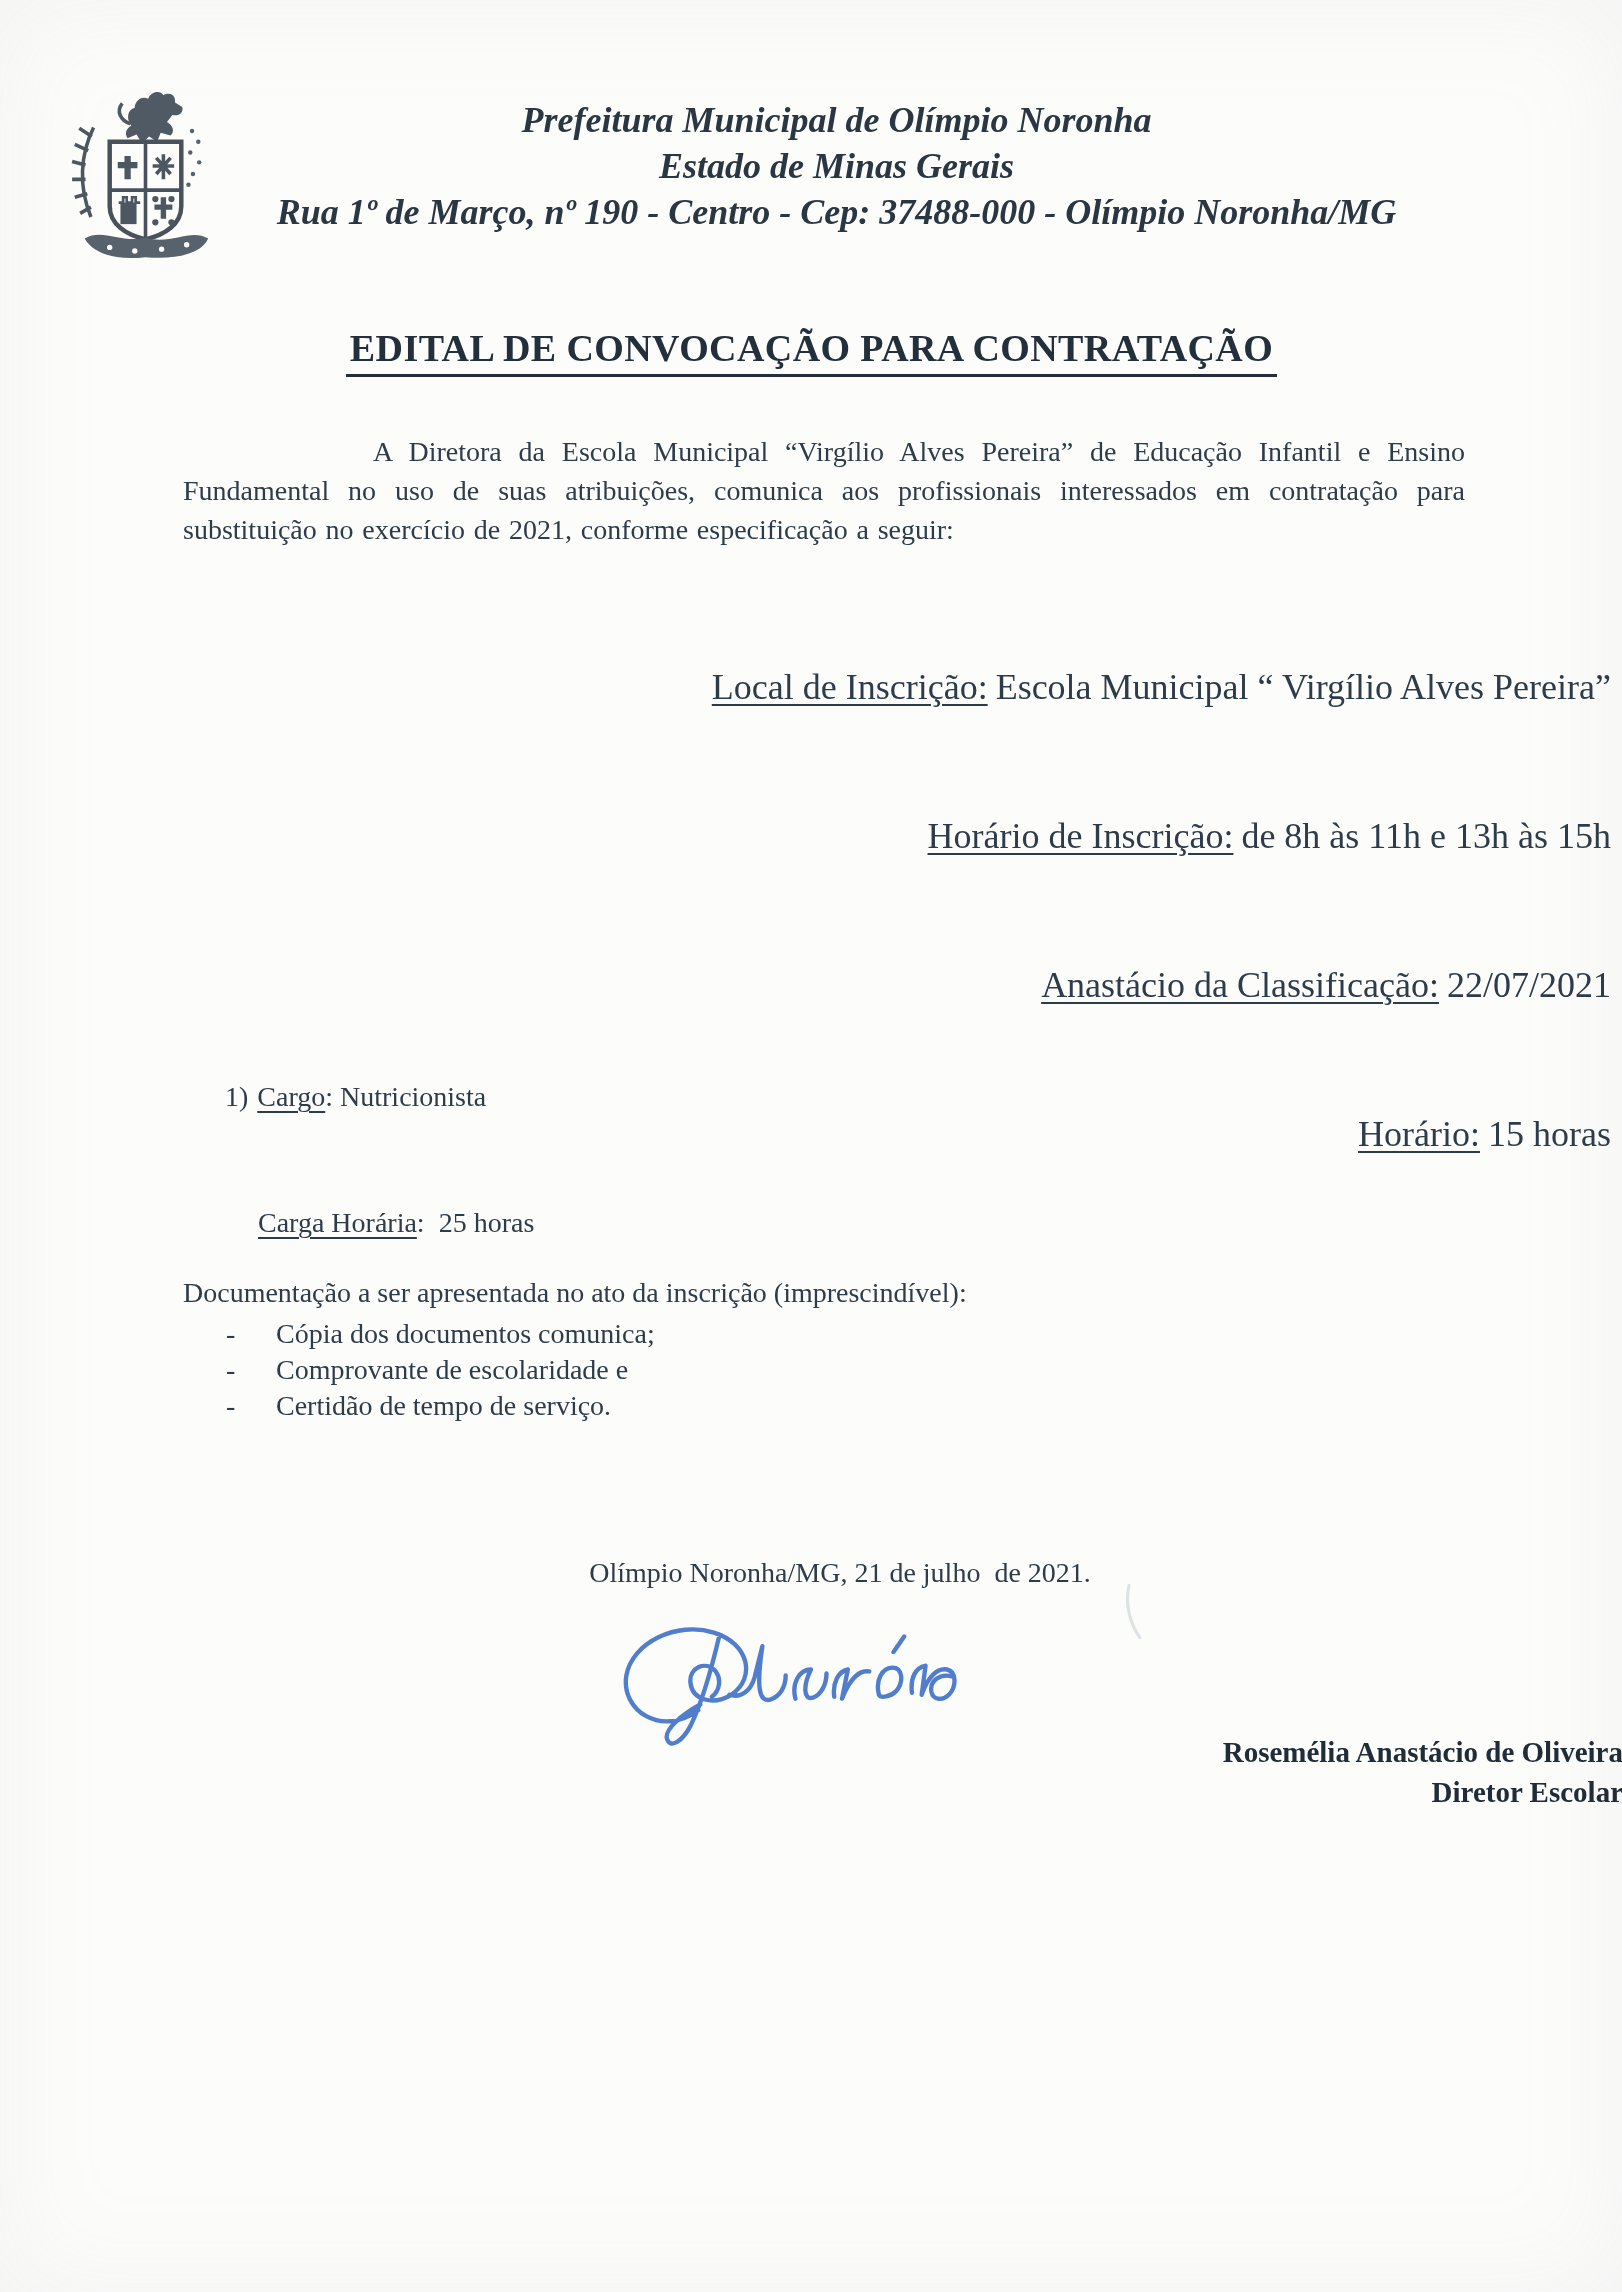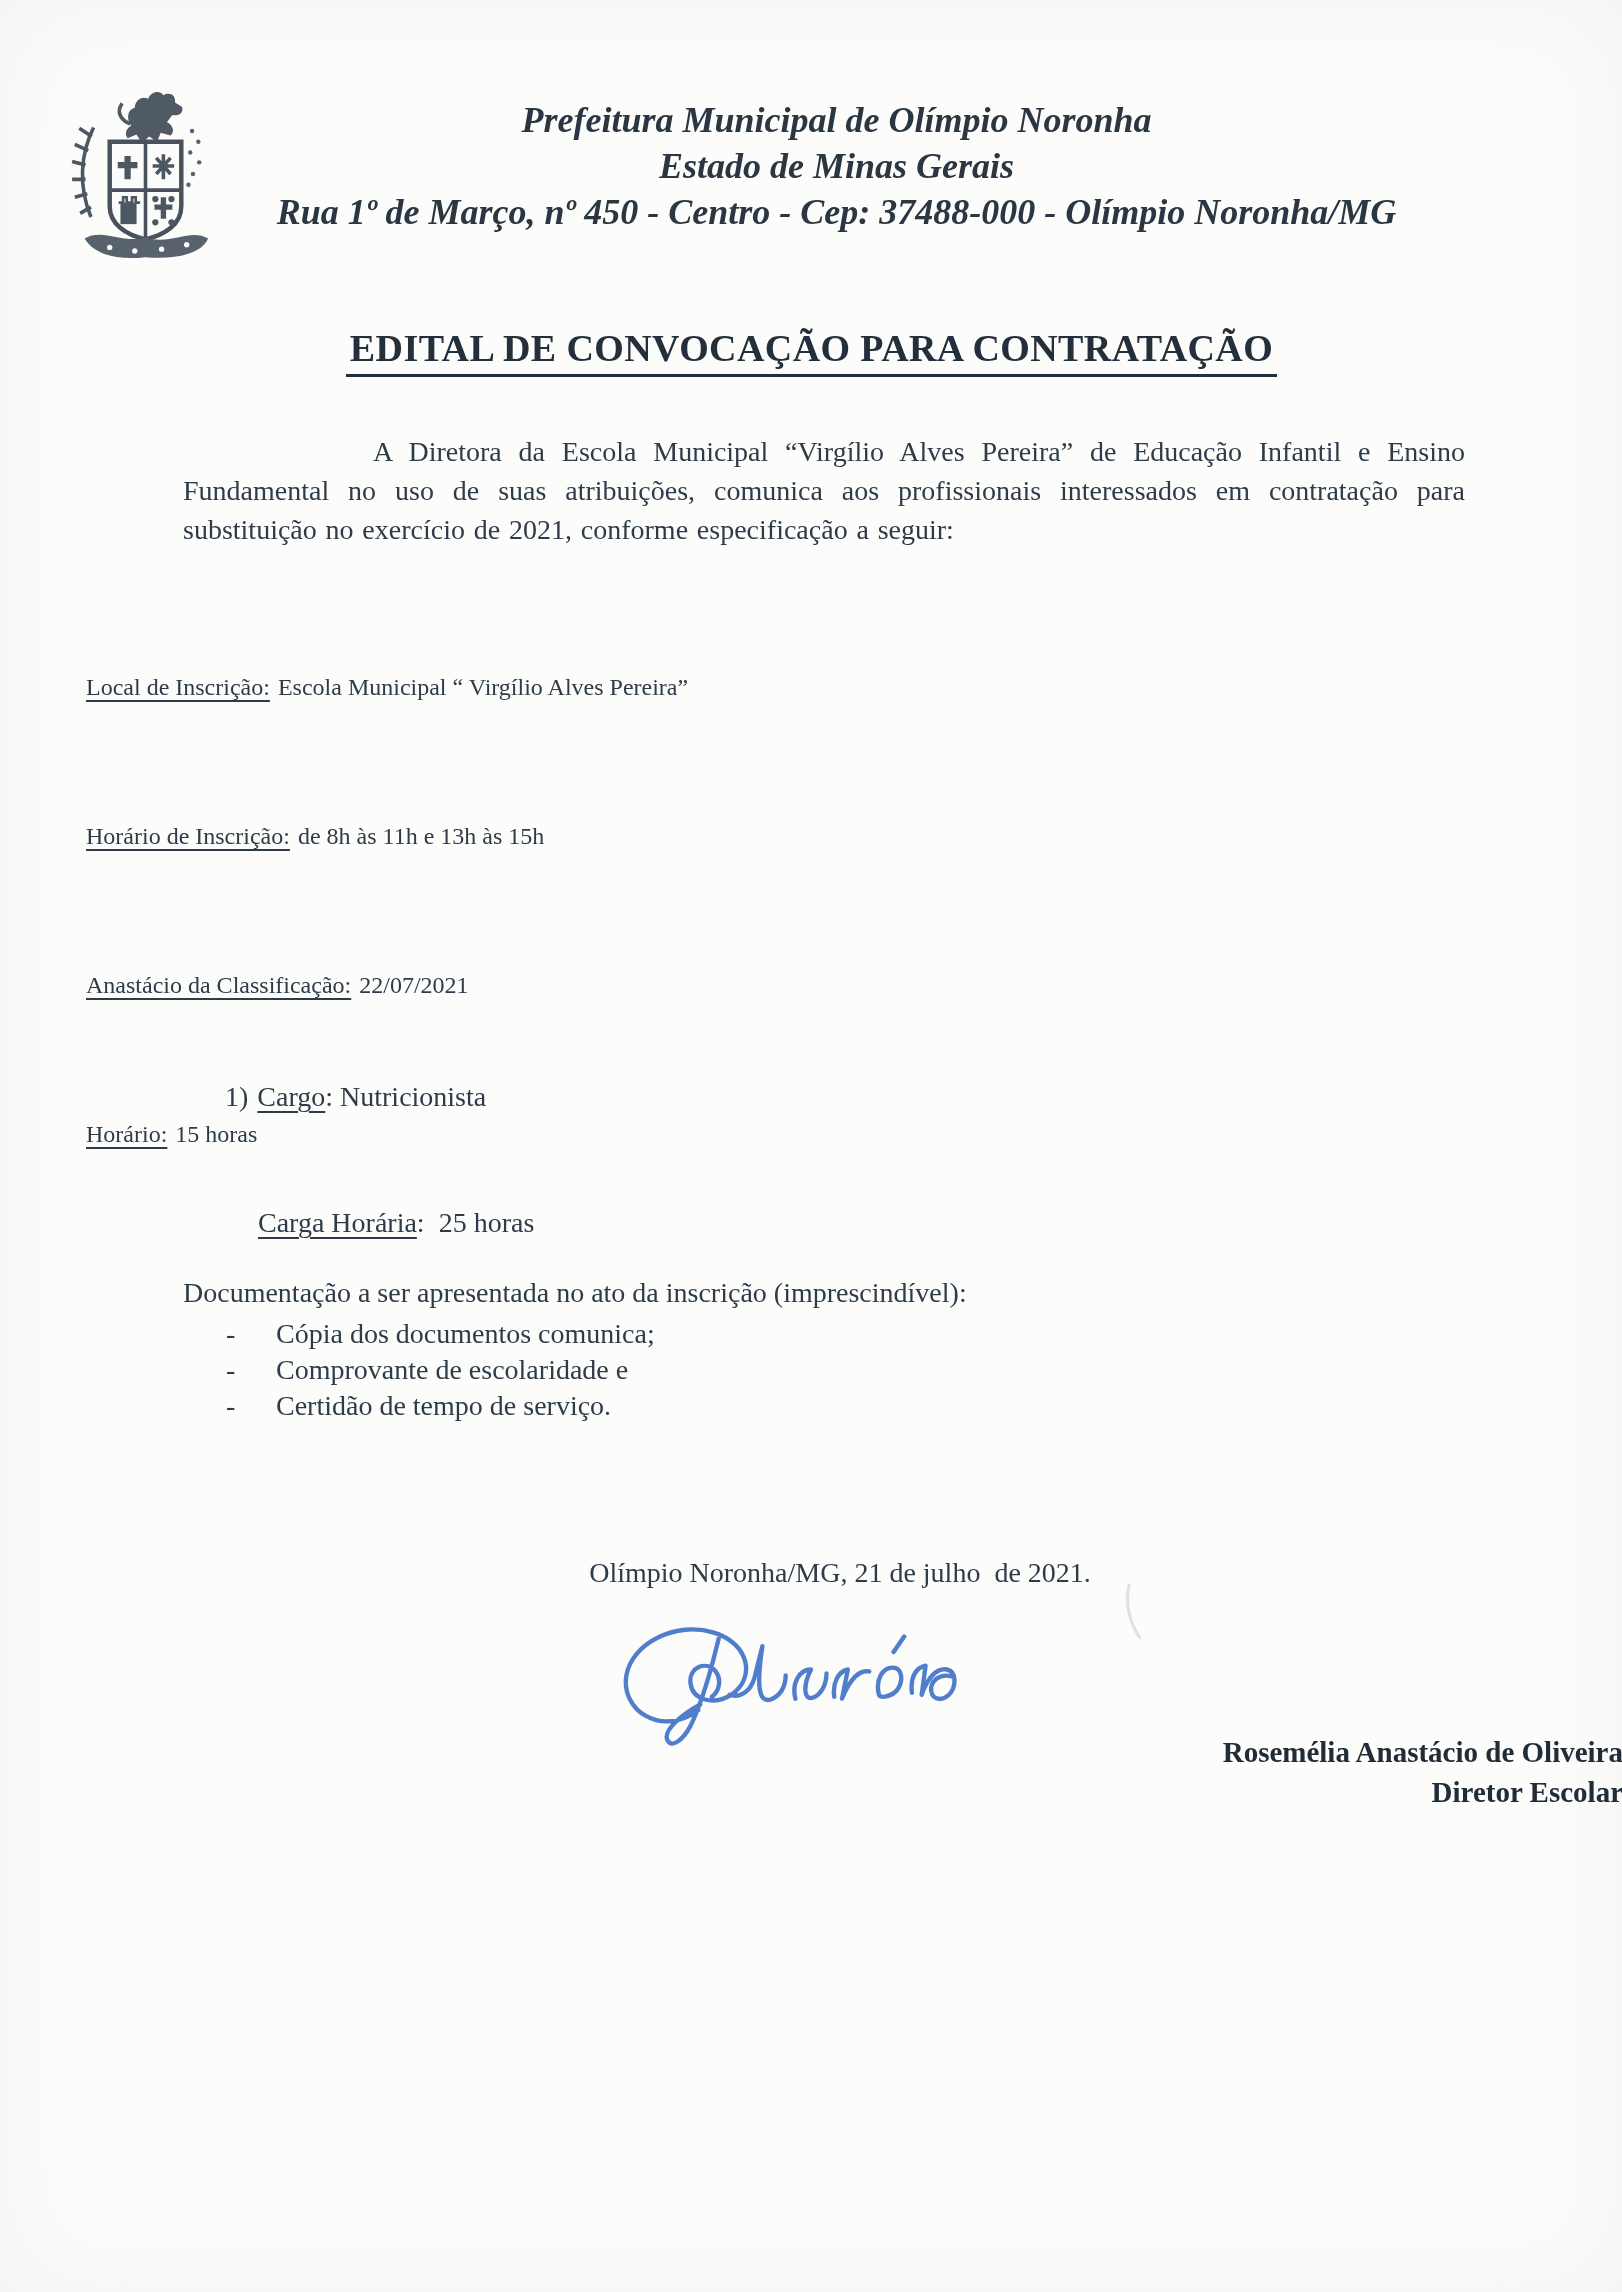--- a/index.html
+++ b/index.html
@@ -39,21 +39,21 @@
 
   
   .intro {
     position:absolute; top:432px; left:183px; width:1282px;
     font-size:28px; line-height:39px;
     text-align:justify; text-indent:190px;
     word-spacing:1.8px;
   }
 
   
-  .details { position:absolute; top:629px; left:50px; right:0; text-align:left; font-size:24px; }
+  .details { position:absolute; top:629px; left:50px; right:12px; text-align:right; font-size:36px; }
   .detail-line { line-height:39px; margin-bottom:32px; white-space:pre-wrap; }
   .u {
     text-decoration:underline;
     text-decoration-thickness:2.2px;
     text-underline-offset:5.4px;
   }
   .dvalue { margin-left:8px; white-space:pre-wrap; }
 
   
   .position-block { position:absolute; top:1034px; left:183px; font-size:28px; line-height:42px; }
@@ -110,21 +110,21 @@
 
       <path d="M32,178 C52,166 74,184 100,177 C128,186 150,166 170,178 C163,194 137,202 100,199 C65,203 41,194 32,178 Z" fill="#58626c"></path>
       <circle cx="60" cy="188" r="3" fill="#fcfcfb"></circle>
         <circle cx="88" cy="192" r="3" fill="#fcfcfb"></circle>
       <circle cx="118" cy="190" r="3" fill="#fcfcfb"></circle>
         <circle cx="146" cy="185" r="3" fill="#fcfcfb"></circle>
     </svg>
     <div class="lh-lines">
       <div>Prefeitura Municipal de Olímpio Noronha</div>
       <div>Estado de Minas Gerais</div>
-      <div>Rua 1º de Março, nº 450 - Centro - Cep: 37488-000 - Olímpio Noronha/MG</div>
+      <div>Rua 1º de Março, nº 190 - Centro - Cep: 37488-000 - Olímpio Noronha/MG</div>
     </div>
   </div>
 
   <div class="title-wrap">
     <span>EDITAL DE CONVOCAÇÃO PARA CONTRATAÇÃO</span>
   </div>
 
   <p class="intro">A Diretora da Escola Municipal “Virgílio Alves Pereira” de Educação Infantil e Ensino Fundamental no uso de suas atribuições, comunica aos profissionais interessados em contratação  para substituição no exercício de 2021, conforme especificação a seguir:</p>
 
   <div class="details">

